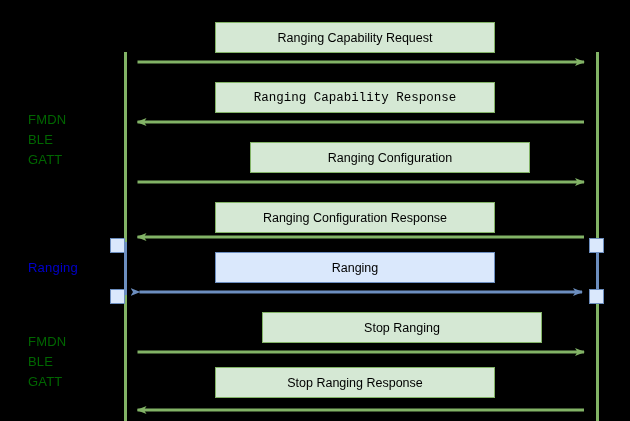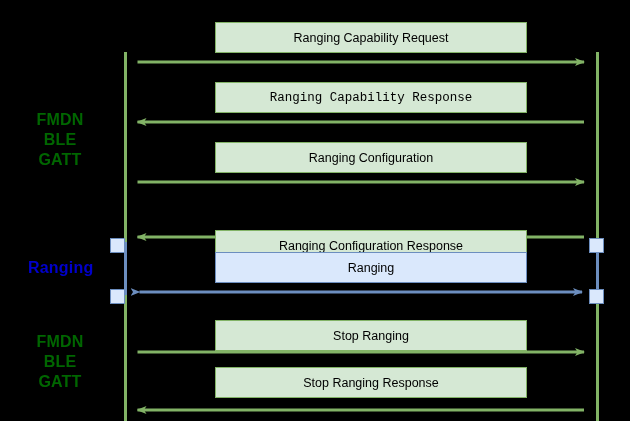--- a/index.html
+++ b/index.html
@@ -31,35 +31,34 @@
     width: 15px;
     height: 15px;
     background: #dae8fc;
     border: 1px solid #6c8ebf;
     box-sizing: border-box;
   }
 
   
   .phase-label {
     position: absolute;
-    text-align: center;
-    font-size: 16px;
-    font-weight: bold;
+    font-size: 13px;
+    font-weight: normal;
     line-height: 20px;
     white-space: pre-line;
     letter-spacing: 0.2px;
   }
   .phase-label.green { color: #006600; }
   .phase-label.blue  { color: #0000cc; }
 
   
   .msg-box {
     position: absolute;
     left: 215px;
-    width: 312px;
+    width: 280px;
     height: 31px;
     box-sizing: border-box;
     display: flex;
     align-items: center;
     justify-content: center;
     font-size: 12.5px;
     color: #000000;
   }
   .msg-box.green {
     background: #d5e8d4;
@@ -135,30 +134,30 @@
 GATT</div>
     </div>
 
   <div id="message-boxes-layer">
       <div class="msg-box green" style="top: 22px;">
         <span>Ranging Capability Request</span>
       </div>
       <div class="msg-box green" style="top: 82px; font-family: Liberation Mono, monospace;">
         <span>Ranging Capability Response</span>
       </div>
-      <div class="msg-box green" style="top: 142px;">
+      <div class="msg-box green" style="top: 142px; margin-left: 35px;">
         <span>Ranging Configuration</span>
       </div>
-      <div class="msg-box green" style="top: 202px; margin-top: 28px;">
+      <div class="msg-box green" style="top: 202px;">
         <span>Ranging Configuration Response</span>
       </div>
       <div class="msg-box blue" style="top: 252px;">
         <span>Ranging</span>
       </div>
-      <div class="msg-box green" style="top: 320px;">
+      <div class="msg-box green" style="top: 312px; margin-left: 47px;">
         <span>Stop Ranging</span>
       </div>
       <div class="msg-box green" style="top: 367px; justify-content: center;">
         <span>Stop Ranging Response</span>
       </div>
     </div>
 
 </div>
 
 </body></html>

